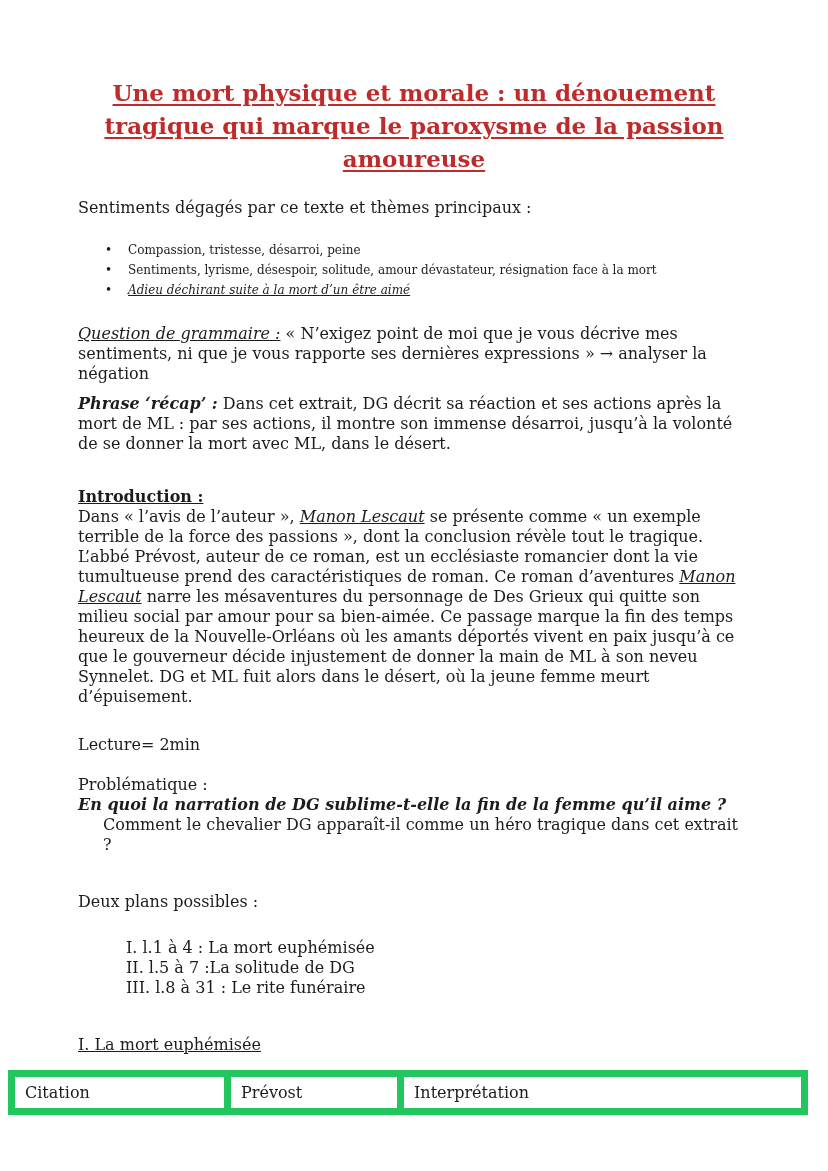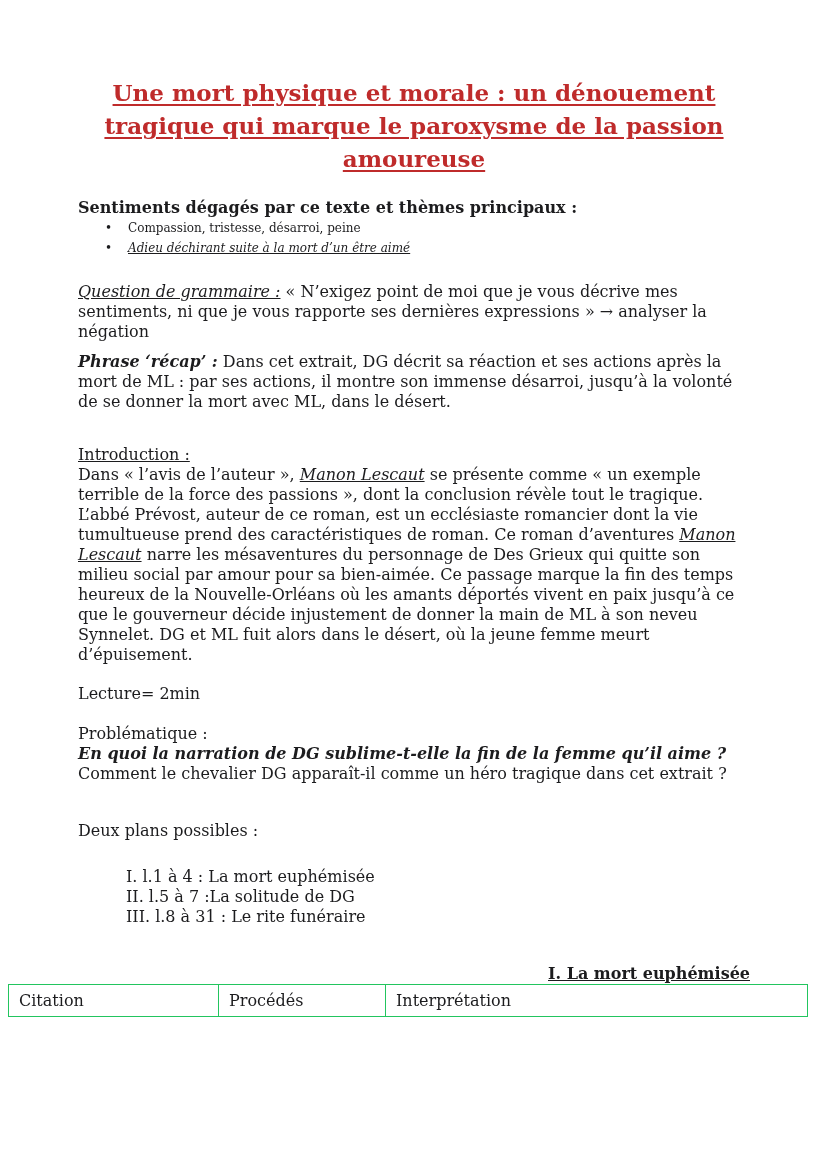--- a/index.html
+++ b/index.html
@@ -20,45 +20,45 @@
     color:#bf2b2b;
     text-decoration:underline;
     text-decoration-thickness:2px;
     text-underline-offset:3px;
   }
 
   p { margin:0; font-size:16px; line-height:20px; }
   .b { font-weight:bold;font-style:italic; }
   .u { text-decoration:underline;font-style:italic; }
 
-  .sent-heading { font-weight:bold; }
+  .sent-heading { font-weight:normal; margin-bottom:22px; }
 
   ul.bullets { list-style:none; margin:0 0 24px 0; padding:0; }
   ul.bullets li { position:relative; padding-left:50px; font-size:12px; line-height:20px; }
   ul.bullets li::before { content:"\2022"; position:absolute; left:27px; top:0; }
 
   .m-qg      { margin-bottom:10px; }
   .m-recap   { margin-bottom:33px; }
-  .intro-head{ font-weight:normal; text-decoration:underline; }
-  .m-intro   { margin-bottom:19px; }
+  .intro-head{ font-weight:bold; text-decoration:underline; }
+  .m-intro   { margin-bottom:28px; }
   .m-lecture { margin-bottom:20px; }
-  .m-prob2   { margin-bottom:37px; }
+  .m-prob2   { margin-bottom:37px;margin-left:25px; }
   .m-planslb { margin-bottom:26px; }
   .plan-item { font-weight:normal;margin-left:48px; }
   .m-plans   { margin-bottom:37px; }
-  .m-section { font-weight:bold; text-decoration:underline;text-align:right; }
+  .m-section { margin-bottom:15px; font-weight:normal; text-decoration:underline; }
 
   table.analysis {
     border-collapse:collapse;
     table-layout:fixed;
     width:800px;
     margin-left:-70px;
   }
   table.analysis td {
-    border:1px solid #22c55e;
+    border:7px solid #22c55e;
     height:31px;
     padding:0 4px 0 10px;
     font-size:16px;
     vertical-align:middle;
     overflow:hidden;
     white-space:nowrap;
   }
   td.col-citation { width:195px; }
   td.col-procedes { width:152px; }
 </style>
@@ -68,20 +68,23 @@
 <div class="page">
   <div class="content">
 
     <h1 class="doc-title">Une mort physique et morale : un dénouement tragique qui marque le paroxysme de la passion amoureuse</h1>
 
     <p class="sent-heading">Sentiments dégagés par ce texte et thèmes principaux :</p>
 
     <ul class="bullets">
       <li>
         <span>Compassion, tristesse, désarroi, peine</span>
+      </li>
+      <li>
+        <span>Sentiments, lyrisme, désespoir, solitude, amour dévastateur, résignation face à la mort</span>
       </li>
       <li>
         <span class="u">Adieu déchirant suite à la mort d’un être aimé</span>
       </li>
     </ul>
 
     <p class="m-qg"><span class="u">Question de grammaire :</span><span> « N’exigez point de moi que je vous décrive mes sentiments, ni que je vous rapporte ses dernières expressions » → analyser la négation</span></p>
 
     <p class="m-recap"><span class="b">Phrase ‘récap’ :</span><span> Dans cet extrait, DG décrit sa réaction et ses actions après la mort de ML : par ses actions, il montre son immense désarroi, jusqu’à la volonté de se donner la mort avec ML, dans le désert.</span></p>
 
@@ -98,20 +101,20 @@
     <p class="plan-item">I. l.1 à 4 : La mort euphémisée</p>
     <p class="plan-item">II. l.5 à 7 :La solitude de DG</p>
     <p class="plan-item m-plans">III. l.8 à 31 : Le rite funéraire</p>
 
     <p class="m-section">I. La mort euphémisée</p>
 
     <table class="analysis">
       <tbody>
           <tr>
         <td class="col-citation">Citation</td>
-        <td class="col-procedes">Procédés</td>
+        <td class="col-procedes">Prévost</td>
         <td>Interprétation</td>
       </tr>
     </tbody>
       </table>
 
   </div>
 </div>
 
 </body></html>

